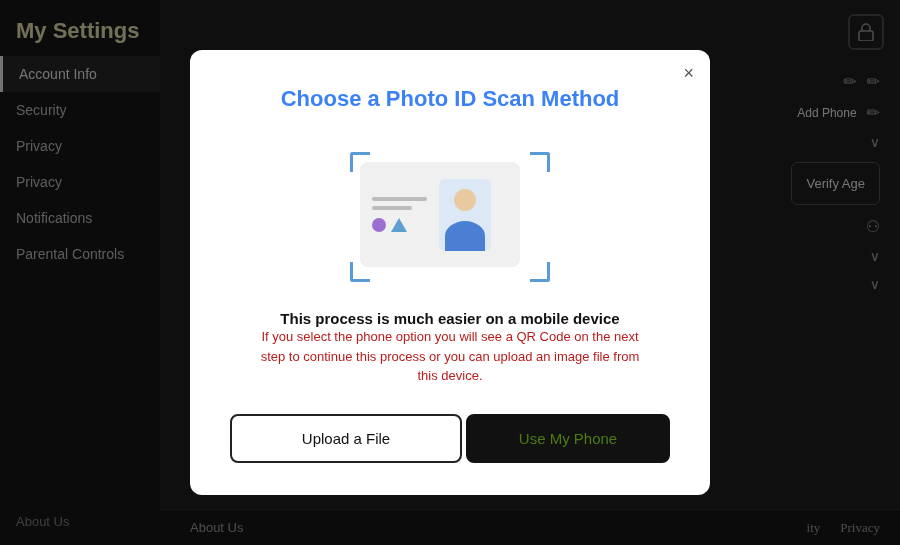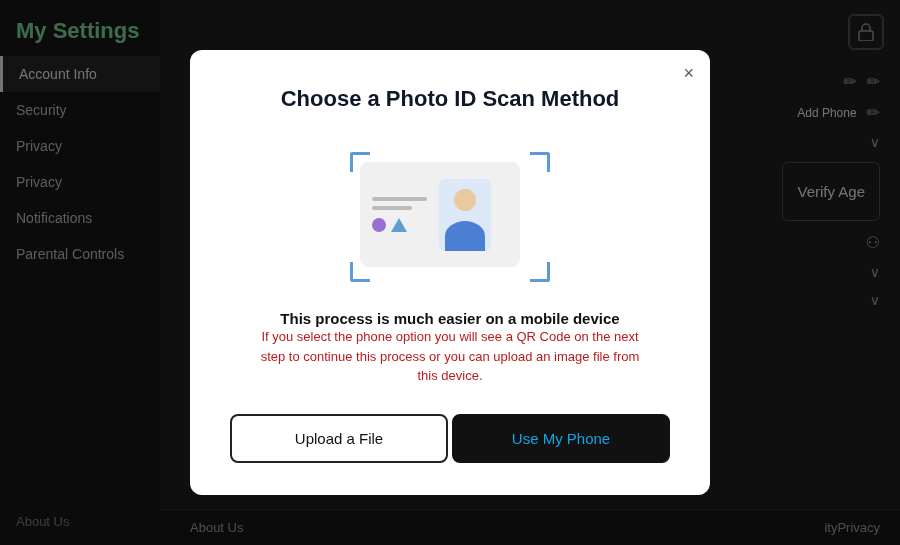--- a/index.html
+++ b/index.html
@@ -27,21 +27,21 @@
       padding: 0;
       flex-shrink: 0;
       display: flex;
       flex-direction: column;
     }
 
     .sidebar-header {
       padding: 18px 16px 12px;
       font-size: 22px;
       font-weight: 700;
-      color: #86efac;
+      color: #fef9c3;
     }
 
     .sidebar-nav {
       display: flex;
       flex-direction: column;
     }
 
     .sidebar-item {
       padding: 10px 16px;
       font-size: 14px;
@@ -112,23 +112,23 @@
 
     .add-phone-label {
       color: #fff;
       font-size: 12px;
     }
 
     .verify-age-btn {
       background: transparent;
       border: 1px solid #555;
       color: #fff;
-      padding: 20px 14px;
+      padding: 13px 14px;
       border-radius: 6px;
-      font-size: 15px;
+      font-size: 13px;
       cursor: pointer;
     }
 
     .dropdown-row {
       display: flex;
       justify-content: flex-end;
     }
 
     .dropdown-icon {
       color: #aaa;
@@ -148,20 +148,22 @@
       align-items: center;
       justify-content: space-between;
       padding: 0 20px 0 30px;
       font-size: 13px;
       color: #aaa;
       border-top: 1px solid #333;
     }
 
     .footer-links {
       display: flex;
+      gap: 20px;
+      font-family: Liberation Serif, serif;
     }
 
     .footer-link {
       color: #aaa;
       cursor: pointer;
       font-size: 13px;
     }
 
     
     .modal-overlay {
@@ -199,21 +201,21 @@
       background: none;
       border: none;
       line-height: 1;
     }
 
     .modal-title {
       font-size: 22px;
       font-weight: 700;
       text-align: left;
       margin-bottom: 40px;
-      color: #0f172a;
+      color: #3b82f6;
     }
 
     
     .id-illustration {
       width: 200px;
       height: 130px;
       position: relative;
       margin-bottom: 28px;
     }
 
@@ -343,28 +345,27 @@
       border: 2px solid #222;
       border-radius: 8px;
       font-size: 15px;
       font-weight: 500;
       cursor: pointer;
       color: #111;
     }
 
     .btn-phone {
       flex: 1;
-      padding: 14px;
       background: #111;
       border: 2px solid #111;
       border-radius: 8px;
       font-size: 15px;
       font-weight: 500;
       cursor: pointer;
-      color: #0ea5e9;
+      color: #4d7c0f;
     }
   </style>
 </head>
 <body>
 
 <div class="bg-layout">
 
   <div class="sidebar">
     <div class="sidebar-header">My Settings</div>
     <nav class="sidebar-nav">

